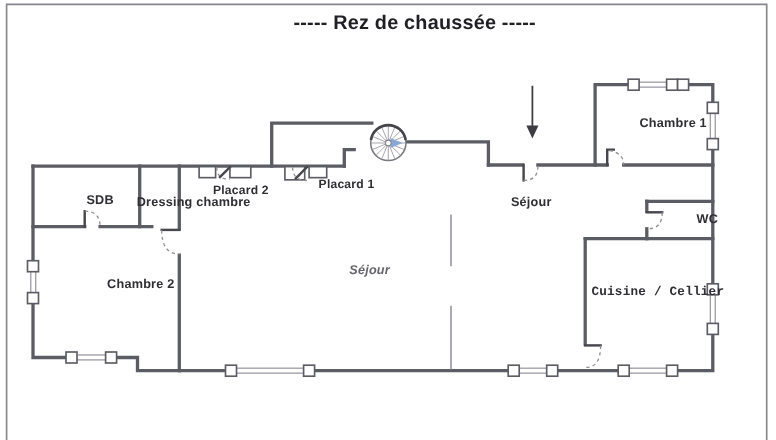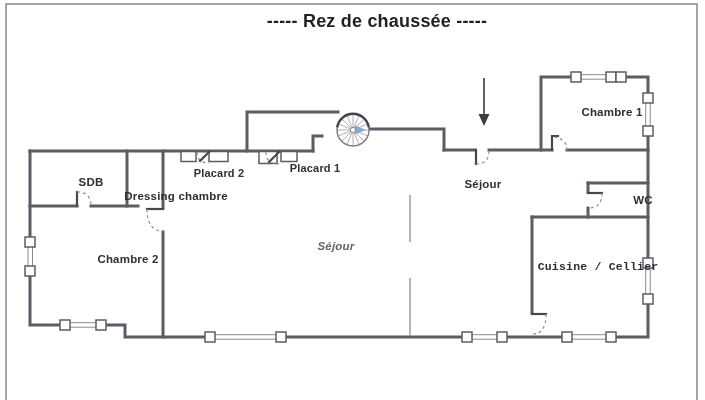--- a/index.html
+++ b/index.html
@@ -151,21 +151,21 @@
     </g>
 
     <g>
       <line class="entarrow" x1="484" y1="78" x2="484" y2="115"></line>
       <polygon class="entarrowhead" points="478.5,114 489.5,114 484,126"></polygon>
     </g>
   </svg>
 
   <div class="lbl lbl-title" style="left:377px;top:21px;">-----  Rez de chaussée  -----</div>
   <div class="lbl" style="left:77px;top:182px;padding-left:28px;">SDB</div>
-  <div class="lbl" style="left:176px;top:184px;margin-top:12px;">Dressing chambre</div>
+  <div class="lbl" style="left:176px;top:184px;">Dressing chambre</div>
   <div class="lbl lbl-small" style="left:219px;top:173px;">Placard 2</div>
   <div class="lbl lbl-small" style="left:295px;top:168px;margin-left:20px;">Placard 1</div>
   <div class="lbl" style="left:612px;top:100px;margin-top:12px;">Chambre 1</div>
   <div class="lbl" style="left:483px;top:184px;">Séjour</div>
   <div class="lbl" style="left:623px;top:200px;margin-left:20px;">WC</div>
   <div class="lbl" style="left:128px;top:259px;">Chambre 2</div>
   <div class="lbl lbl-soft" style="left:336px;top:246px;font-style:italic;">Séjour</div>
   <div class="lbl" style="left:598px;top:266px;font-family:Liberation Mono, monospace;">Cuisine / Cellier</div>
 </div>
 

